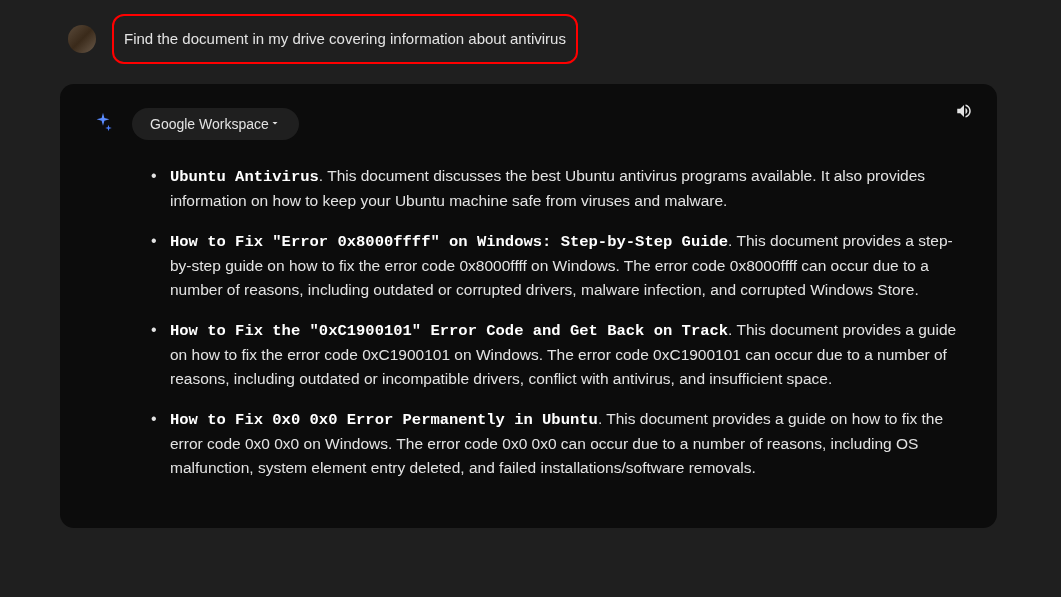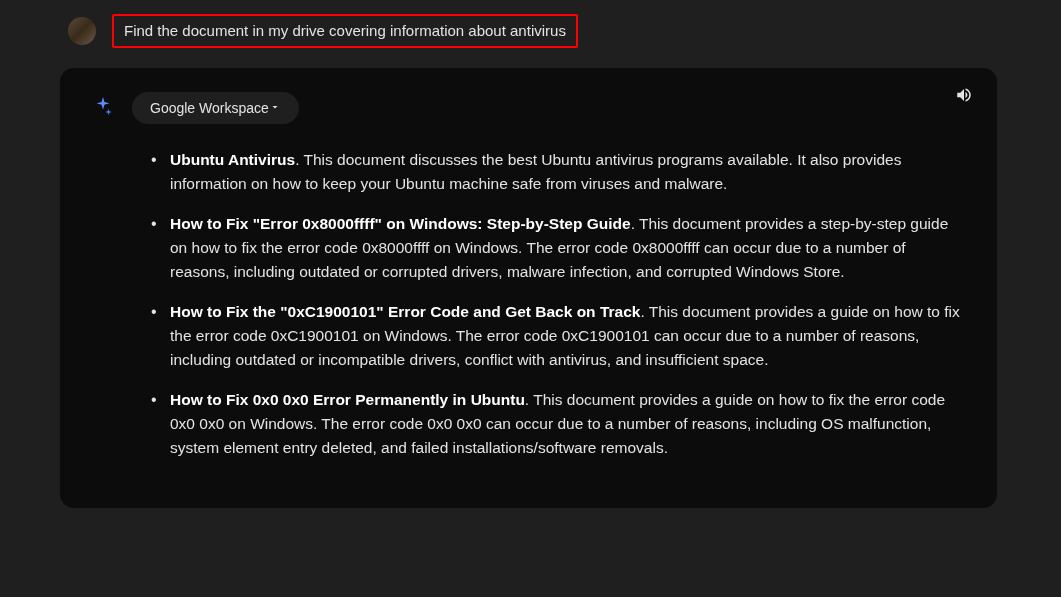--- a/index.html
+++ b/index.html
@@ -25,22 +25,22 @@
     }
     .avatar {
       width: 28px;
       height: 28px;
       border-radius: 50%;
       background: linear-gradient(135deg, #5a4a3a 0%, #3a2a1a 50%, #6a5a4a 100%);
       flex-shrink: 0;
     }
     .prompt-highlight {
       border: 2.5px solid #ff0000;
-      padding: 6px 10px;
-      border-radius: 2px;
+      padding: 14px 10px;
+      border-radius: 12px;
     }
     .prompt-text {
       font-size: 15px;
       color: #e3e3e3;
       font-weight: 400;
     }
     .response-card {
       background-color: #0c0c0c;
       border-radius: 14px;
       margin-left: 60px;
@@ -112,20 +112,21 @@
       content: "•";
       position: absolute;
       left: -5px;
       top: 0;
       color: #e3e3e3;
       font-size: 16px;
     }
     li .title {
       font-weight: 700;
       color: #ffffff;
+      font-family: Liberation Mono, monospace;
     }
   </style>
 </head>
 <body>
 
 <div class="user-prompt-row">
   <div class="avatar"></div>
   <div class="prompt-highlight">
     <span class="prompt-text">Find the document in my drive covering information about antivirus</span>
   </div>

